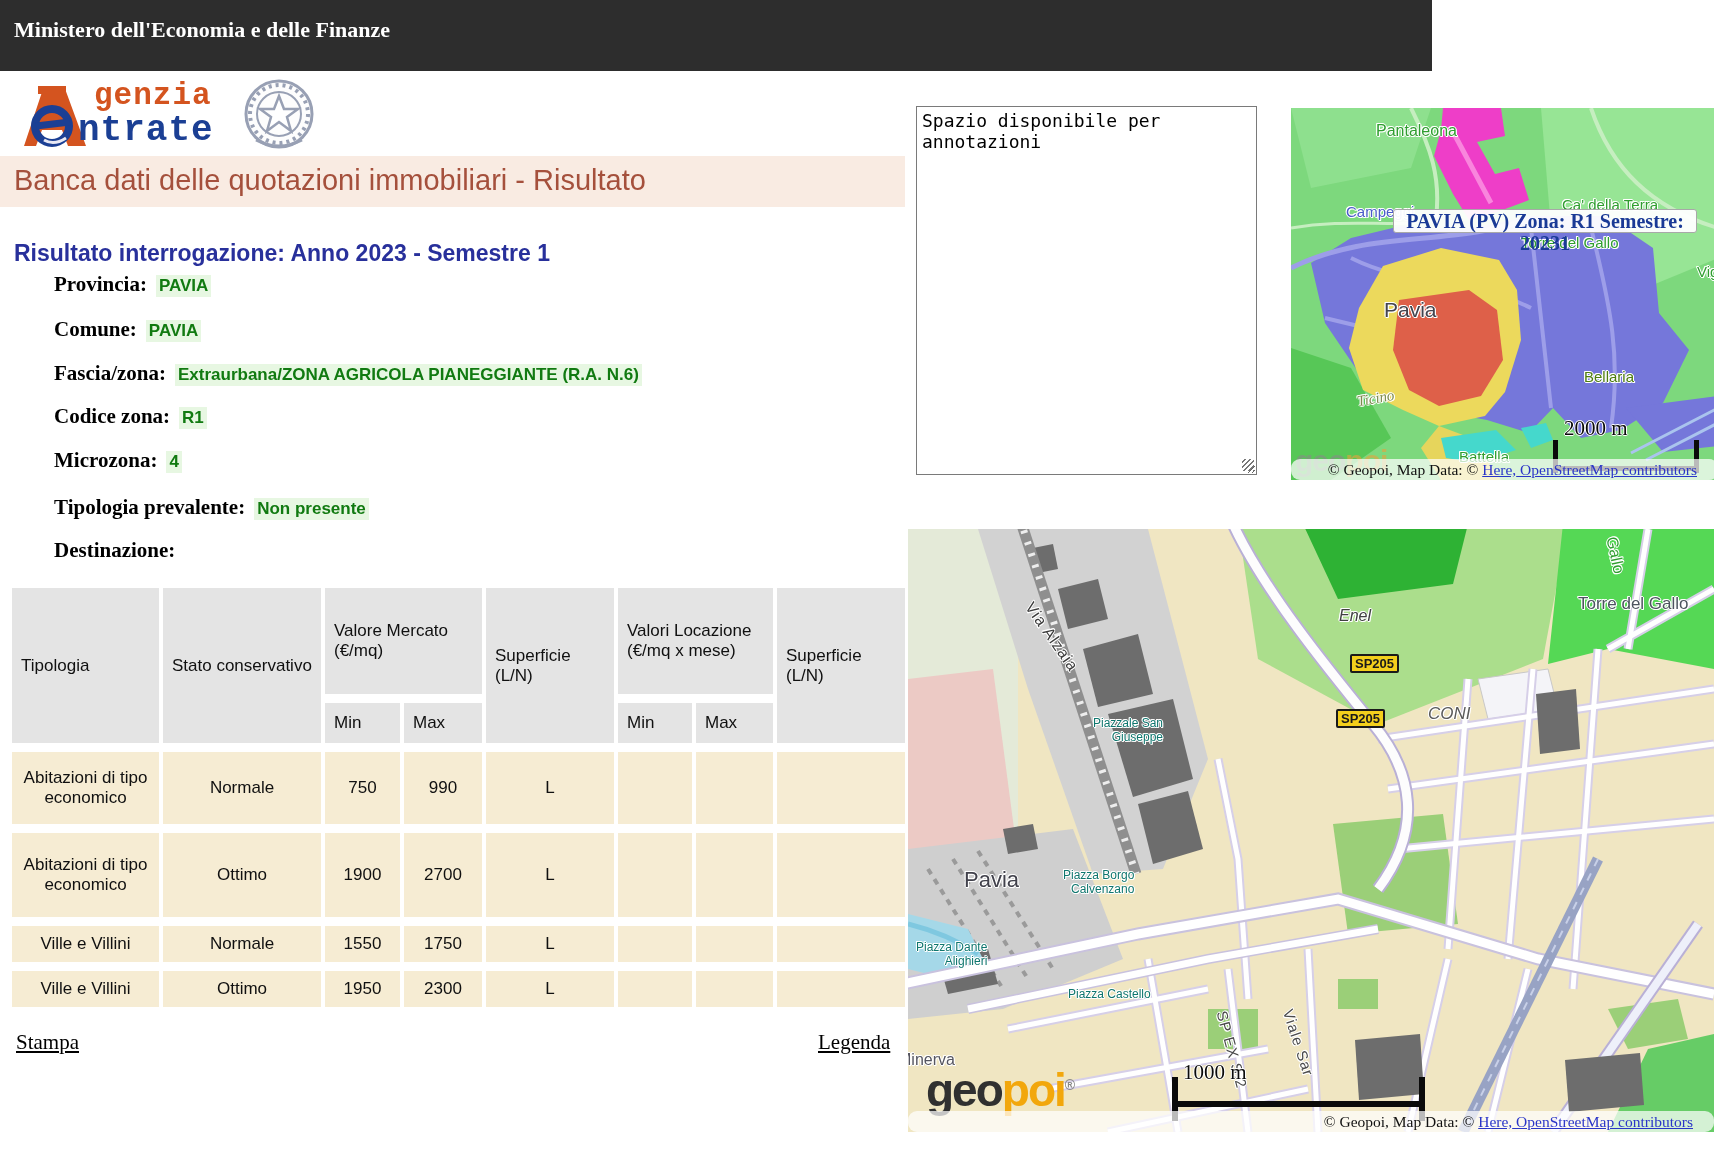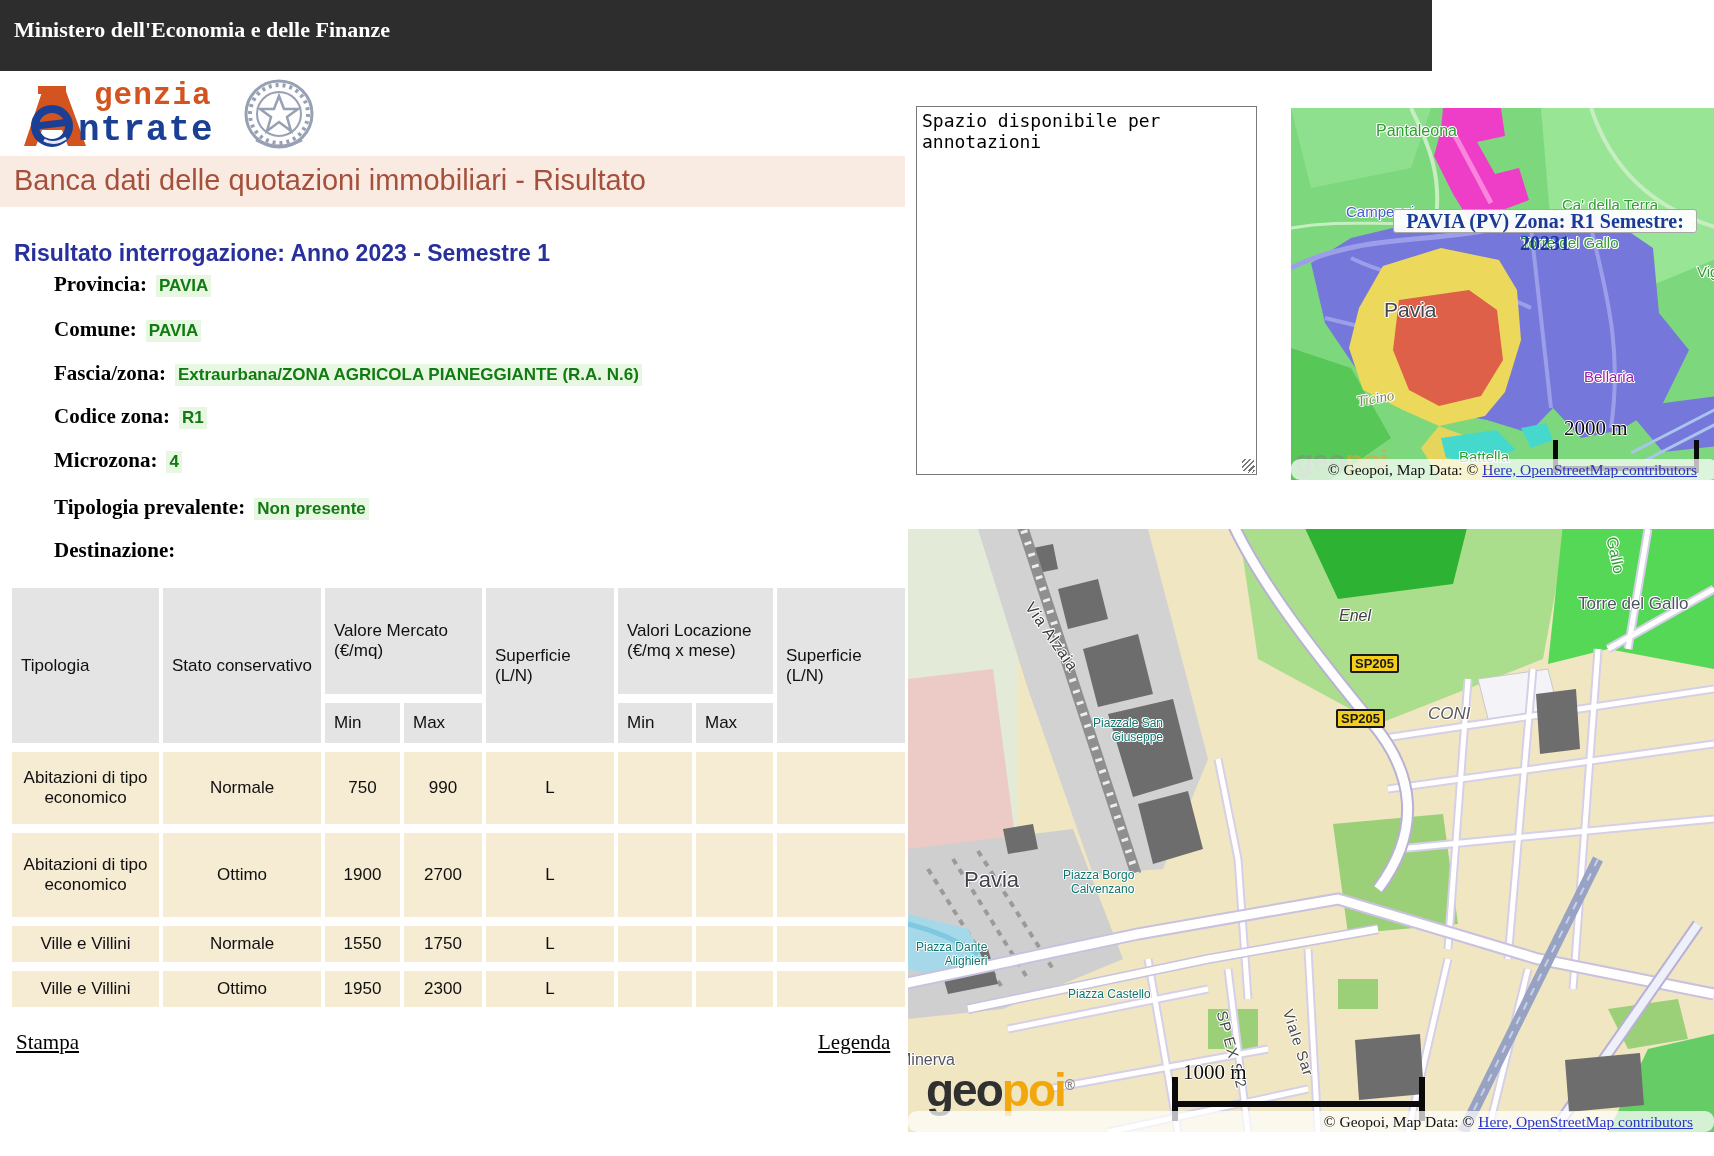--- a/index.html
+++ b/index.html
@@ -237,21 +237,21 @@
       <path d="M340,345 L427,300 M355,352 L427,315" stroke="#aac4ee" stroke-width="3"></path>
     </svg>
 
     <span class="maplabel g-green" style="left:85px;top:14px">Pantaleona</span>
     <span class="maplabel" style="left:55px;top:95px;color:#4a5cc8;font-size:15px">Campeggi</span>
     <span class="maplabel g-green" style="left:271px;top:88px;font-size:15px">Ca' della Terra</span>
     <span class="maplabel g-green" style="left:230px;top:126px;font-size:15px">Torre del Gallo</span>
     <span class="maplabel g-green" style="left:406px;top:155px;font-size:15px">Vigna</span>
     <span class="maplabel" style="left:93px;top:190px;color:#44444e;font-size:21px">Pavia</span>
     <span class="maplabel" style="left:66px;top:282px;color:#7d8b4e;font-size:15px;font-style:italic;font-family:'Liberation Serif',serif;transform:rotate(-10deg)">Ticino</span>
-    <span class="maplabel" style="left:293px;top:260px;color:#a21caf;font-size:15px">Bellaria</span>
+    <span class="maplabel" style="left:293px;top:260px;color:#4d7c0f;font-size:15px">Bellaria</span>
     <span class="maplabel g-green" style="left:168px;top:340px;font-size:15px">Battella</span>
 
     <div id="map1-tooltip">PAVIA (PV) Zona: R1 Semestre: 20231</div>
 
     <span class="scale-text" style="left:273px;top:308px">2000 m</span>
     <div class="sbar" style="left:262px;top:358px;width:146px;height:5px"></div>
     <div class="sbar" style="left:262px;top:332px;width:5px;height:33px"></div>
     <div class="sbar" style="left:403px;top:332px;width:5px;height:33px"></div>
 
     <div class="watermark"><span>geo</span><span class="o">poi</span></div>

